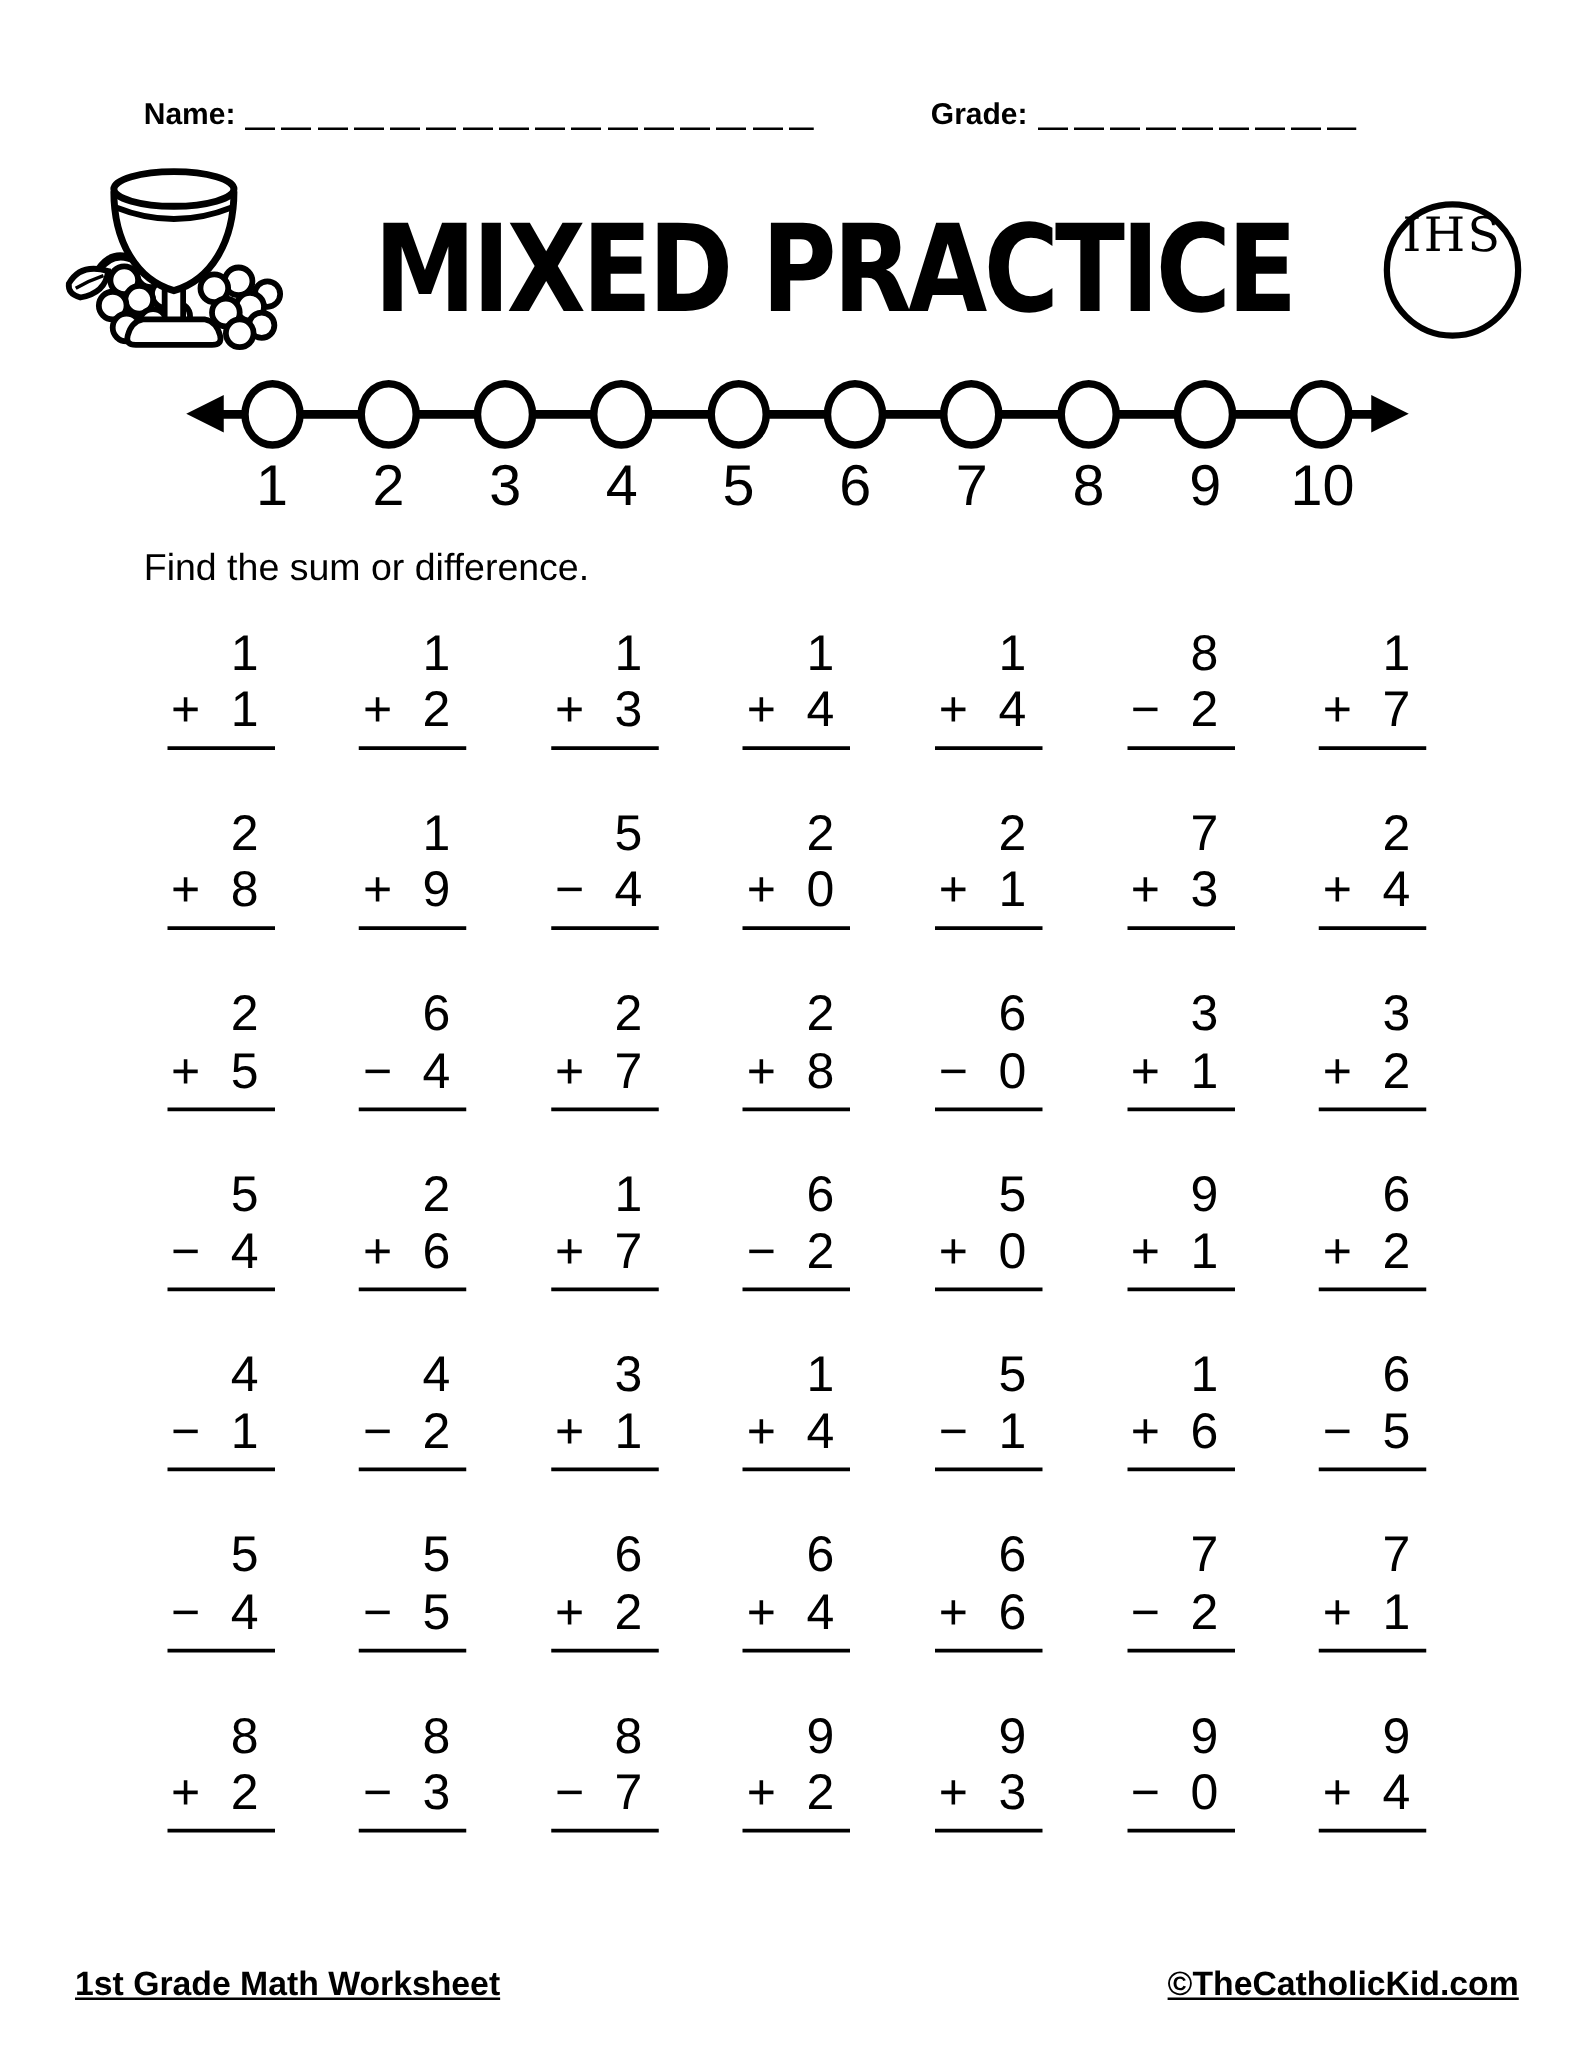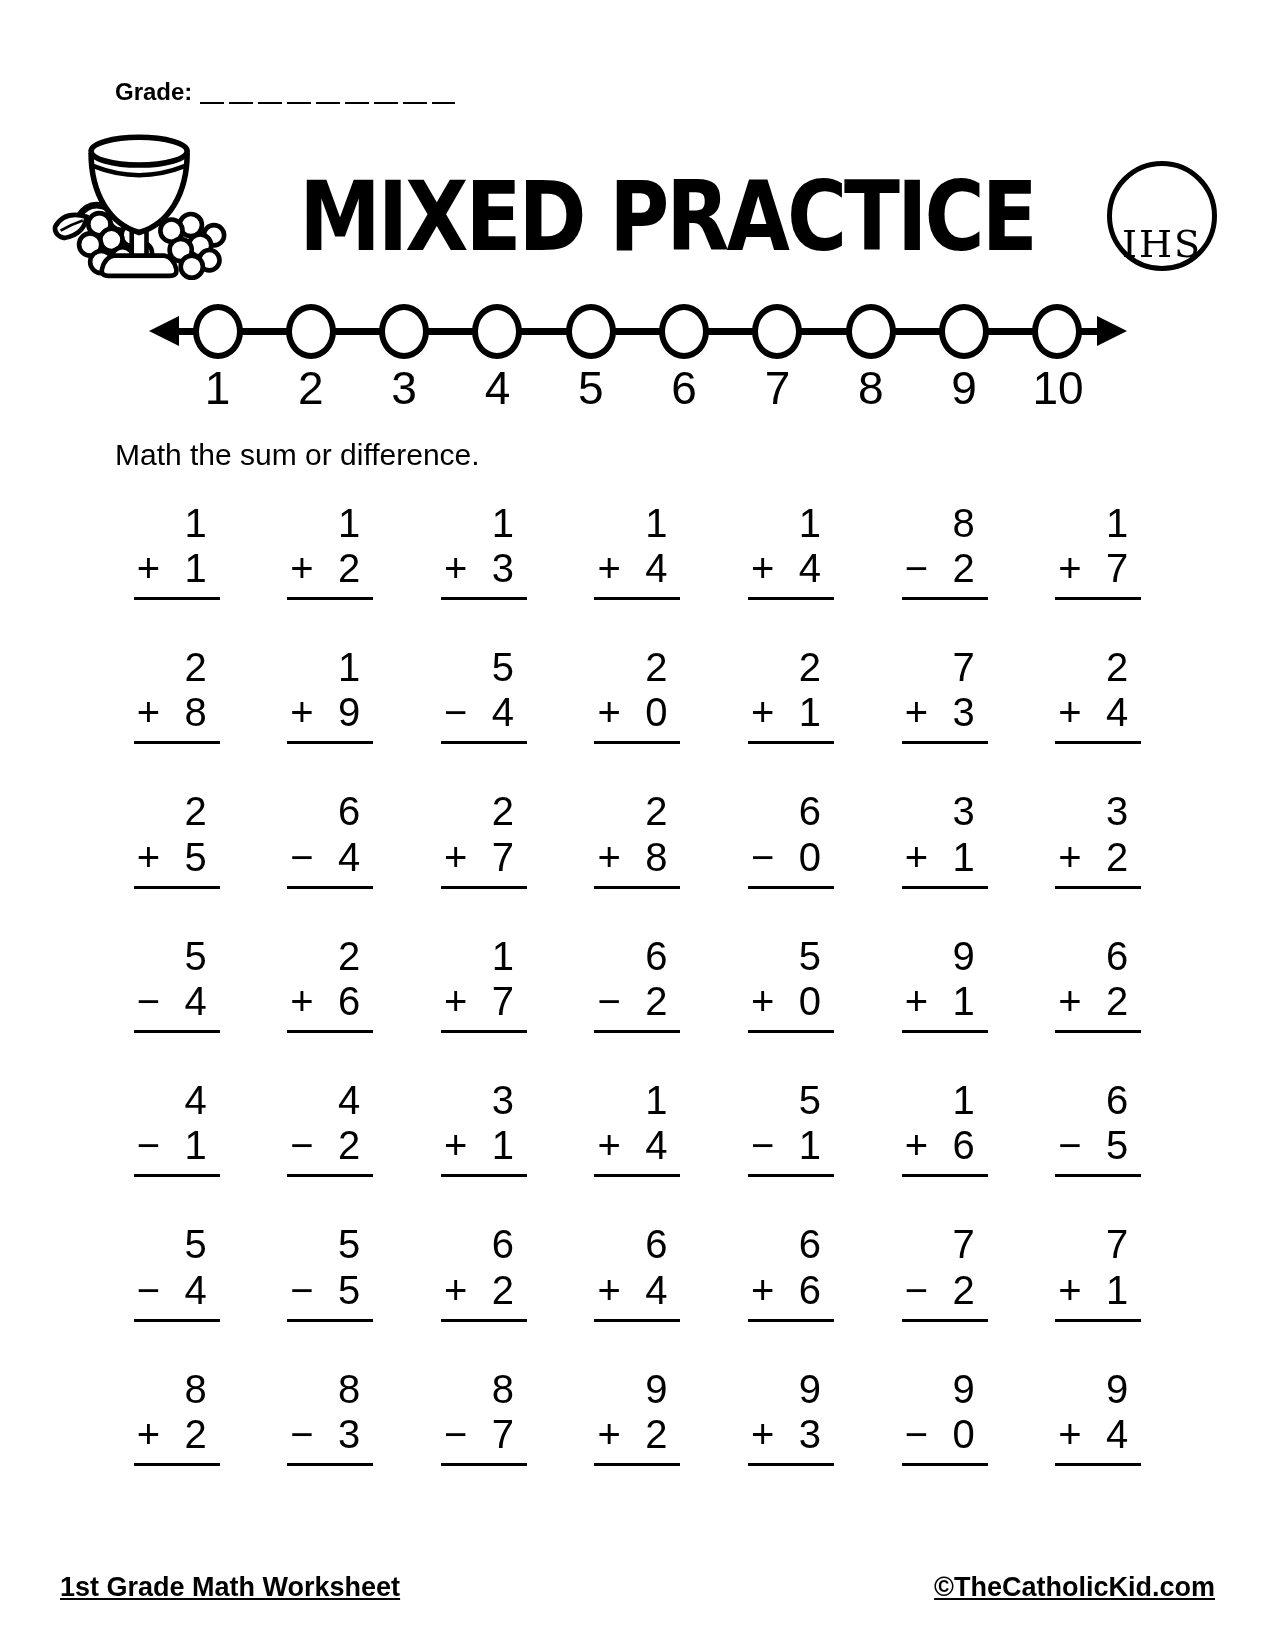--- a/index.html
+++ b/index.html
@@ -33,21 +33,21 @@
   .worksheet-title {
     flex:1 1 auto; text-align:center;
     font-family:"DejaVu Sans", sans-serif;
     font-weight:900; font-size:82px; letter-spacing:-3px;
     transform:scaleY(1.18); transform-origin:center;
     white-space:nowrap;
   }
   .ihs-badge {
     flex:0 0 auto; width:110px; height:110px; box-sizing:border-box;
     border:5px solid #000; border-radius:50%;
-    display:flex; align-items:flex-end; justify-content:center;
+    display:flex; align-items:flex-start; justify-content:center;
     font-family:"DejaVu Serif", serif; font-size:38px; letter-spacing:2px;
   }
 
   
   .nl-wrap { position:relative; width:890px; margin:4px auto 0; }
   .nl-line {
     position:absolute; top:24px; left:-16px; right:-16px; height:7px; background:#000;
   }
   .nl-arrow { position:absolute; top:12px; width:0; height:0; border:15px solid transparent; }
   .nl-arrow-left  { left:-44px;  border-right:30px solid #000; border-left:none; }
@@ -82,20 +82,24 @@
   .footer {
     position:absolute; left:60px; right:60px; top:1572px;
     display:flex; justify-content:space-between;
     font-weight:bold; font-size:27px;text-decoration:underline;
   }
 </style>
 </head>
 <body>
 
 <div class="header-row">
+  <div class="field-group">
+    <span class="field-label">Name:</span>
+    <span class="write-line name-line"></span>
+  </div>
   <div class="field-group">
     <span class="field-label">Grade:</span>
     <span class="write-line date-line"></span>
   </div>
 </div>
 
 <div class="hero">
   <div class="chalice-box">
     <svg width="185" height="170" viewBox="0 0 200 184" fill="none">
 
@@ -160,21 +164,21 @@
       <div class="nl-num">4</div>
       <div class="nl-num">5</div>
       <div class="nl-num">6</div>
       <div class="nl-num">7</div>
       <div class="nl-num">8</div>
       <div class="nl-num">9</div>
       <div class="nl-num">10</div>
     </div>
 </div>
 
-<div class="instruction">Math the sum or difference.</div>
+<div class="instruction">Find the sum or difference.</div>
 
 <div class="problems-grid">
     <div class="prob">
       <div class="p-top">1</div>
       <div class="p-bottom">
         <span>+</span>
         <span>1</span>
       </div>
       <div class="p-line"></div>
     </div>

